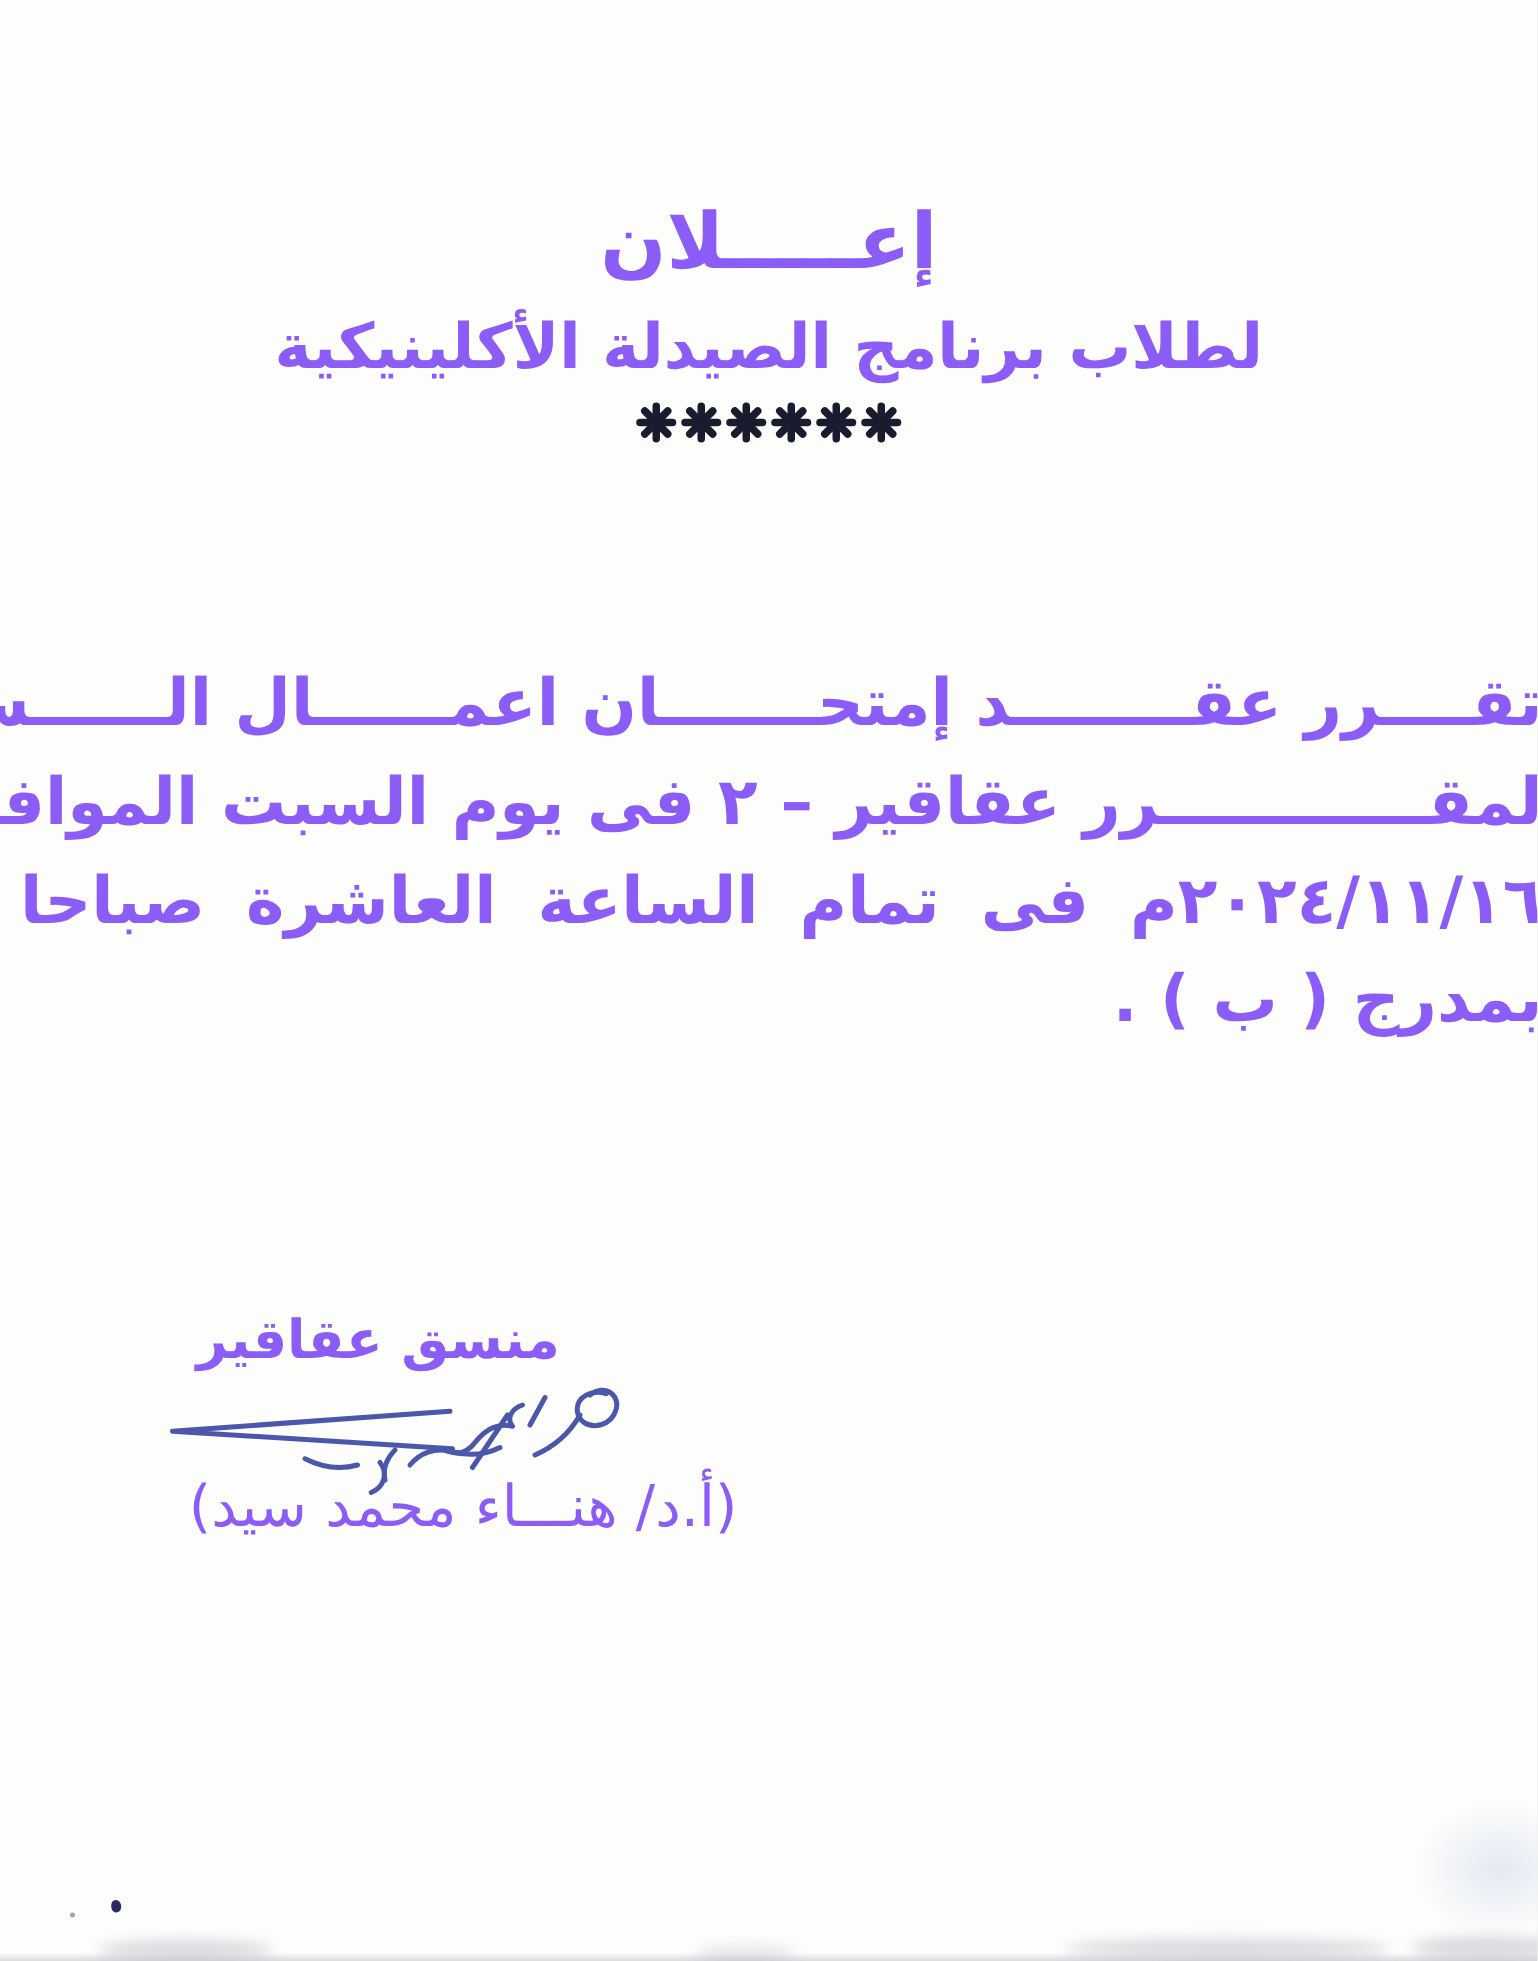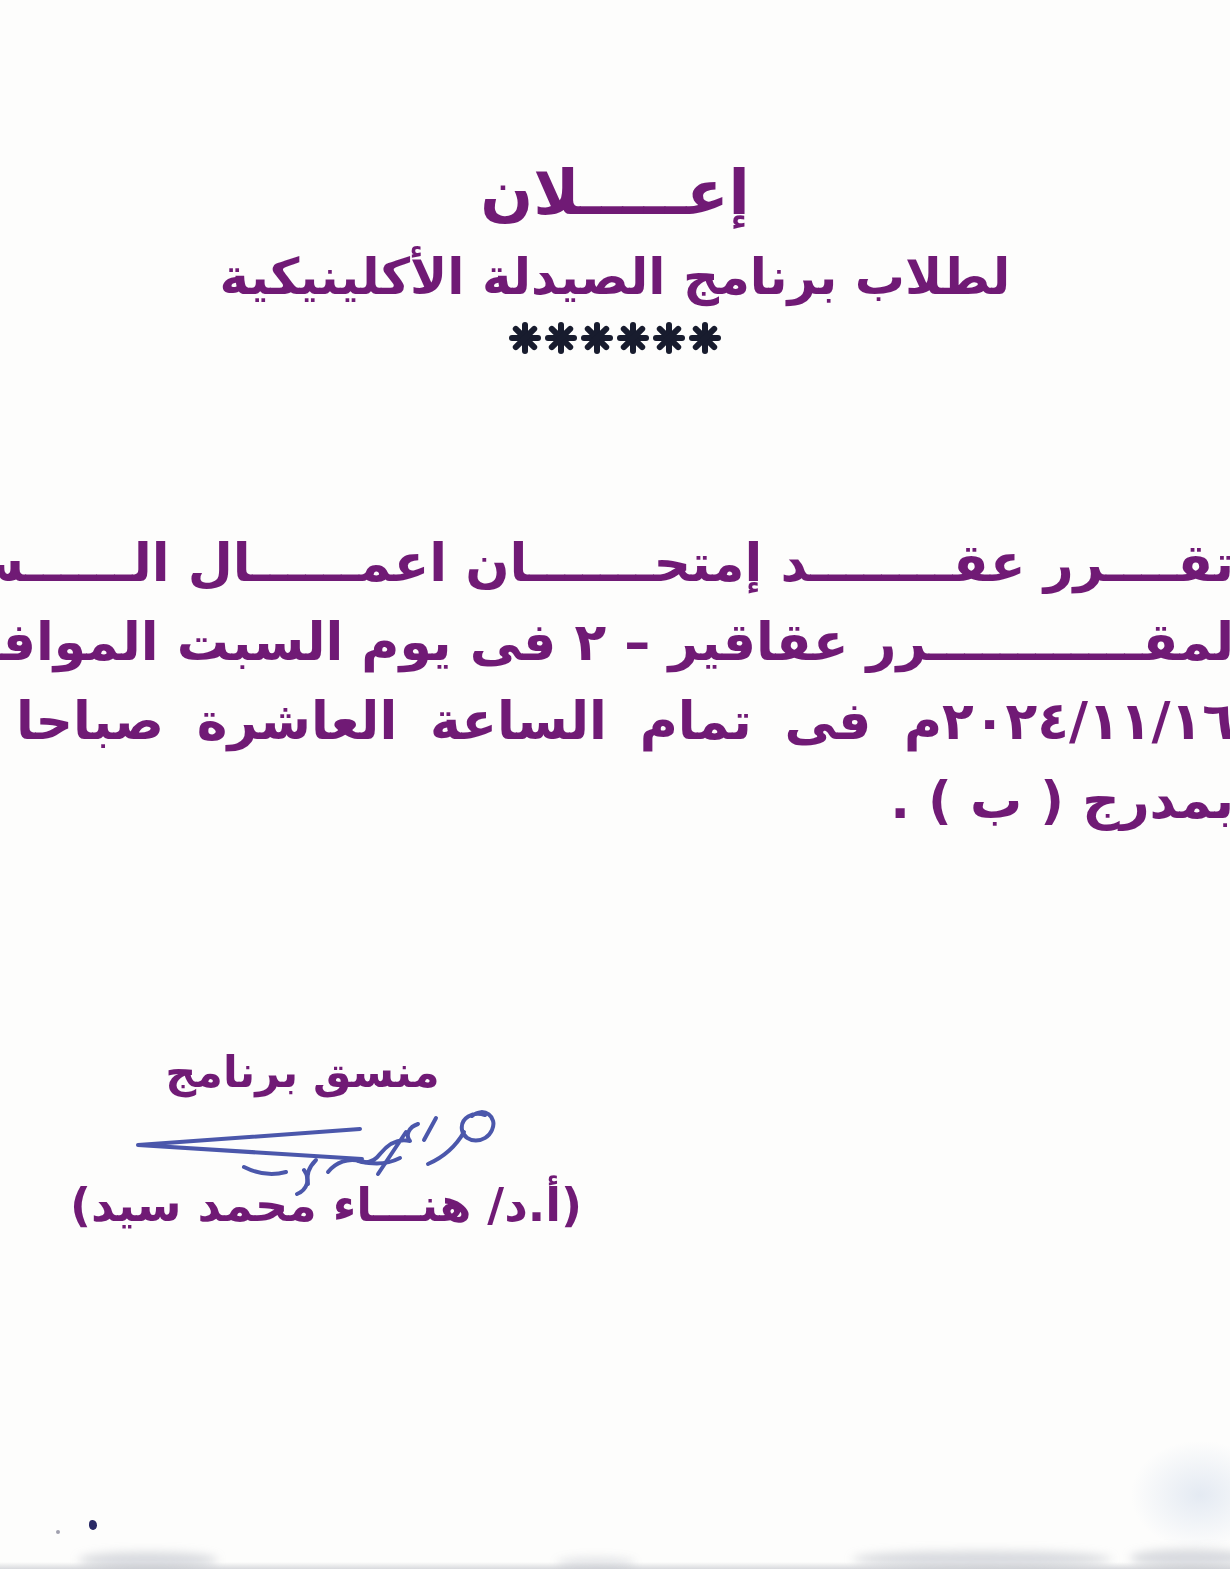--- a/index.html
+++ b/index.html
@@ -22,38 +22,38 @@
   
   .body-block{position:absolute;top:524px;left:0;right:-4px;font-weight:bold;font-size:52px;}
   .bline{line-height:79px;text-align:justify;text-align-last:justify;white-space:nowrap;}
   .bl1{padding-left:92px;}
   .bl2{padding-left:26px;}
   .bl3{padding-left:16px;}
   .bl4{text-align:right;text-align-last:right;padding-left:0;}
   
   .sig-role{position:absolute;top:1040px;left:95px;width:415px;text-align:center;font-weight:bold;font-size:43px;line-height:64px;}
   .sig-svg{position:absolute;top:1092px;left:100px;}
-  .sig-name{position:absolute;top:1170px;left:70px;width:520px;text-align:left;font-weight:bold;font-size:46px;line-height:70px;}
+  .sig-name{position:absolute;top:1170px;left:70px;width:520px;text-align:right;font-weight:normal;font-size:46px;line-height:70px;}
   
   .speck1{position:absolute;left:89px;top:1520px;width:8px;height:10px;background:#2a2a66;border-radius:45% 55% 50% 50%;}
   .speck2{position:absolute;left:56px;top:1530px;width:4px;height:4px;background:#a0a0ae;border-radius:50%;}
   .smudge-br{position:absolute;left:1130px;top:1440px;width:140px;height:110px;
     background:radial-gradient(ellipse at center,rgba(190,205,228,.4),rgba(190,205,228,0) 70%);}
   .blob{position:absolute;background:rgba(140,146,162,.32);filter:blur(5px);border-radius:50%;}
   .blob1{left:78px;top:1552px;width:140px;height:16px;}
   .blob2{left:556px;top:1557px;width:80px;height:12px;opacity:.7;}
   .blob3{left:852px;top:1551px;width:260px;height:16px;}
   .blob4{left:1130px;top:1549px;width:120px;height:18px;}
   .bottom-shade{position:absolute;bottom:0;left:0;right:0;height:7px;
     background:linear-gradient(to bottom,rgba(120,125,140,0),rgba(120,125,140,.28));}
 </style>
 </head>
 <body>
 
-<div class="page" style="color: #701a75; background: rgb(253, 253, 252); margin-left: 32px;">
+<div class="page" style="color: #8b5cf6; background: rgb(253, 253, 252); margin-left: 32px;">
 
   <div class="title-block">
     <div class="t1">إعـــــلان</div>
     <div class="t2">لطلاب برنامج الصيدلة الأكلينيكية</div>
     <div class="stars-row"><svg width="216" height="46">
           <line x1="31" y1="24" x2="5" y2="24" stroke="#181c2e" stroke-width="6" stroke-linecap="round"></line>
           <line x1="27.19238815542512" y1="33.19238815542512" x2="8.80761184457488" y2="14.807611844574883" stroke="#181c2e" stroke-width="6" stroke-linecap="round"></line>
           <line x1="18" y1="37" x2="18" y2="11" stroke="#181c2e" stroke-width="6" stroke-linecap="round"></line>
           <line x1="8.807611844574883" y1="33.19238815542512" x2="27.192388155425117" y2="14.80761184457488" stroke="#181c2e" stroke-width="6" stroke-linecap="round"></line>
           <line x1="67" y1="24" x2="41" y2="24" stroke="#181c2e" stroke-width="6" stroke-linecap="round"></line>
@@ -79,21 +79,21 @@
         </svg></div>
   </div>
 
   <div class="body-block">
     <div class="bline bl1">تقــــرر عقــــــــد إمتحـــــــان اعمــــــال الــــــسنة</div>
     <div class="bline bl2">لمقــــــــــــرر عقاقير – ٢ فى يوم السبت الموافق</div>
     <div class="bline bl3">٢٠٢٤/١١/١٦م فى تمام الساعة العاشرة صباحا</div>
     <div class="bline bl4">بمدرج ( ب ) .</div>
   </div>
 
-  <div class="sig-role">منسق برنامج</div>
+  <div class="sig-role">منسق عقاقير</div>
 
   <svg class="sig-svg" width="400" height="105" viewBox="0 0 400 105" fill="none" stroke-width="4" stroke-linecap="round" stroke-linejoin="round" opacity="0.92">
     <path d="M372 24 c12 -10 26 1 20 14 c-6 14 -27 14 -30 0 c-2 -12 11 -19 23 -15" stroke="#3c4aa5"></path>
     <path d="M364 40 c-8 14 -20 25 -36 32 m8 -46 l-12 22 m-6 -16 c-9 3 -13 11 -8 17 c-12 -3 -22 3 -30 13 c-6 8 -14 10 -22 7 m48 -29 l-28 42" stroke="#3c4aa5"></path>
     <path d="M300 66 c-12 6 -26 7 -40 3 c-12 -3 -24 1 -32 11 m-12 -12 c-7 7 -10 16 -8 24" stroke="#3c4aa5"></path>
     <path d="M260 37 L38 53 L262 67 m-118 8 c14 7 28 9 42 5 m18 -2 c7 9 3 20 -7 24" stroke="#3c4aa5"></path>
   </svg>
 
   <div class="sig-name">(أ.د/ هنـــاء محمد سيد)</div>
 

